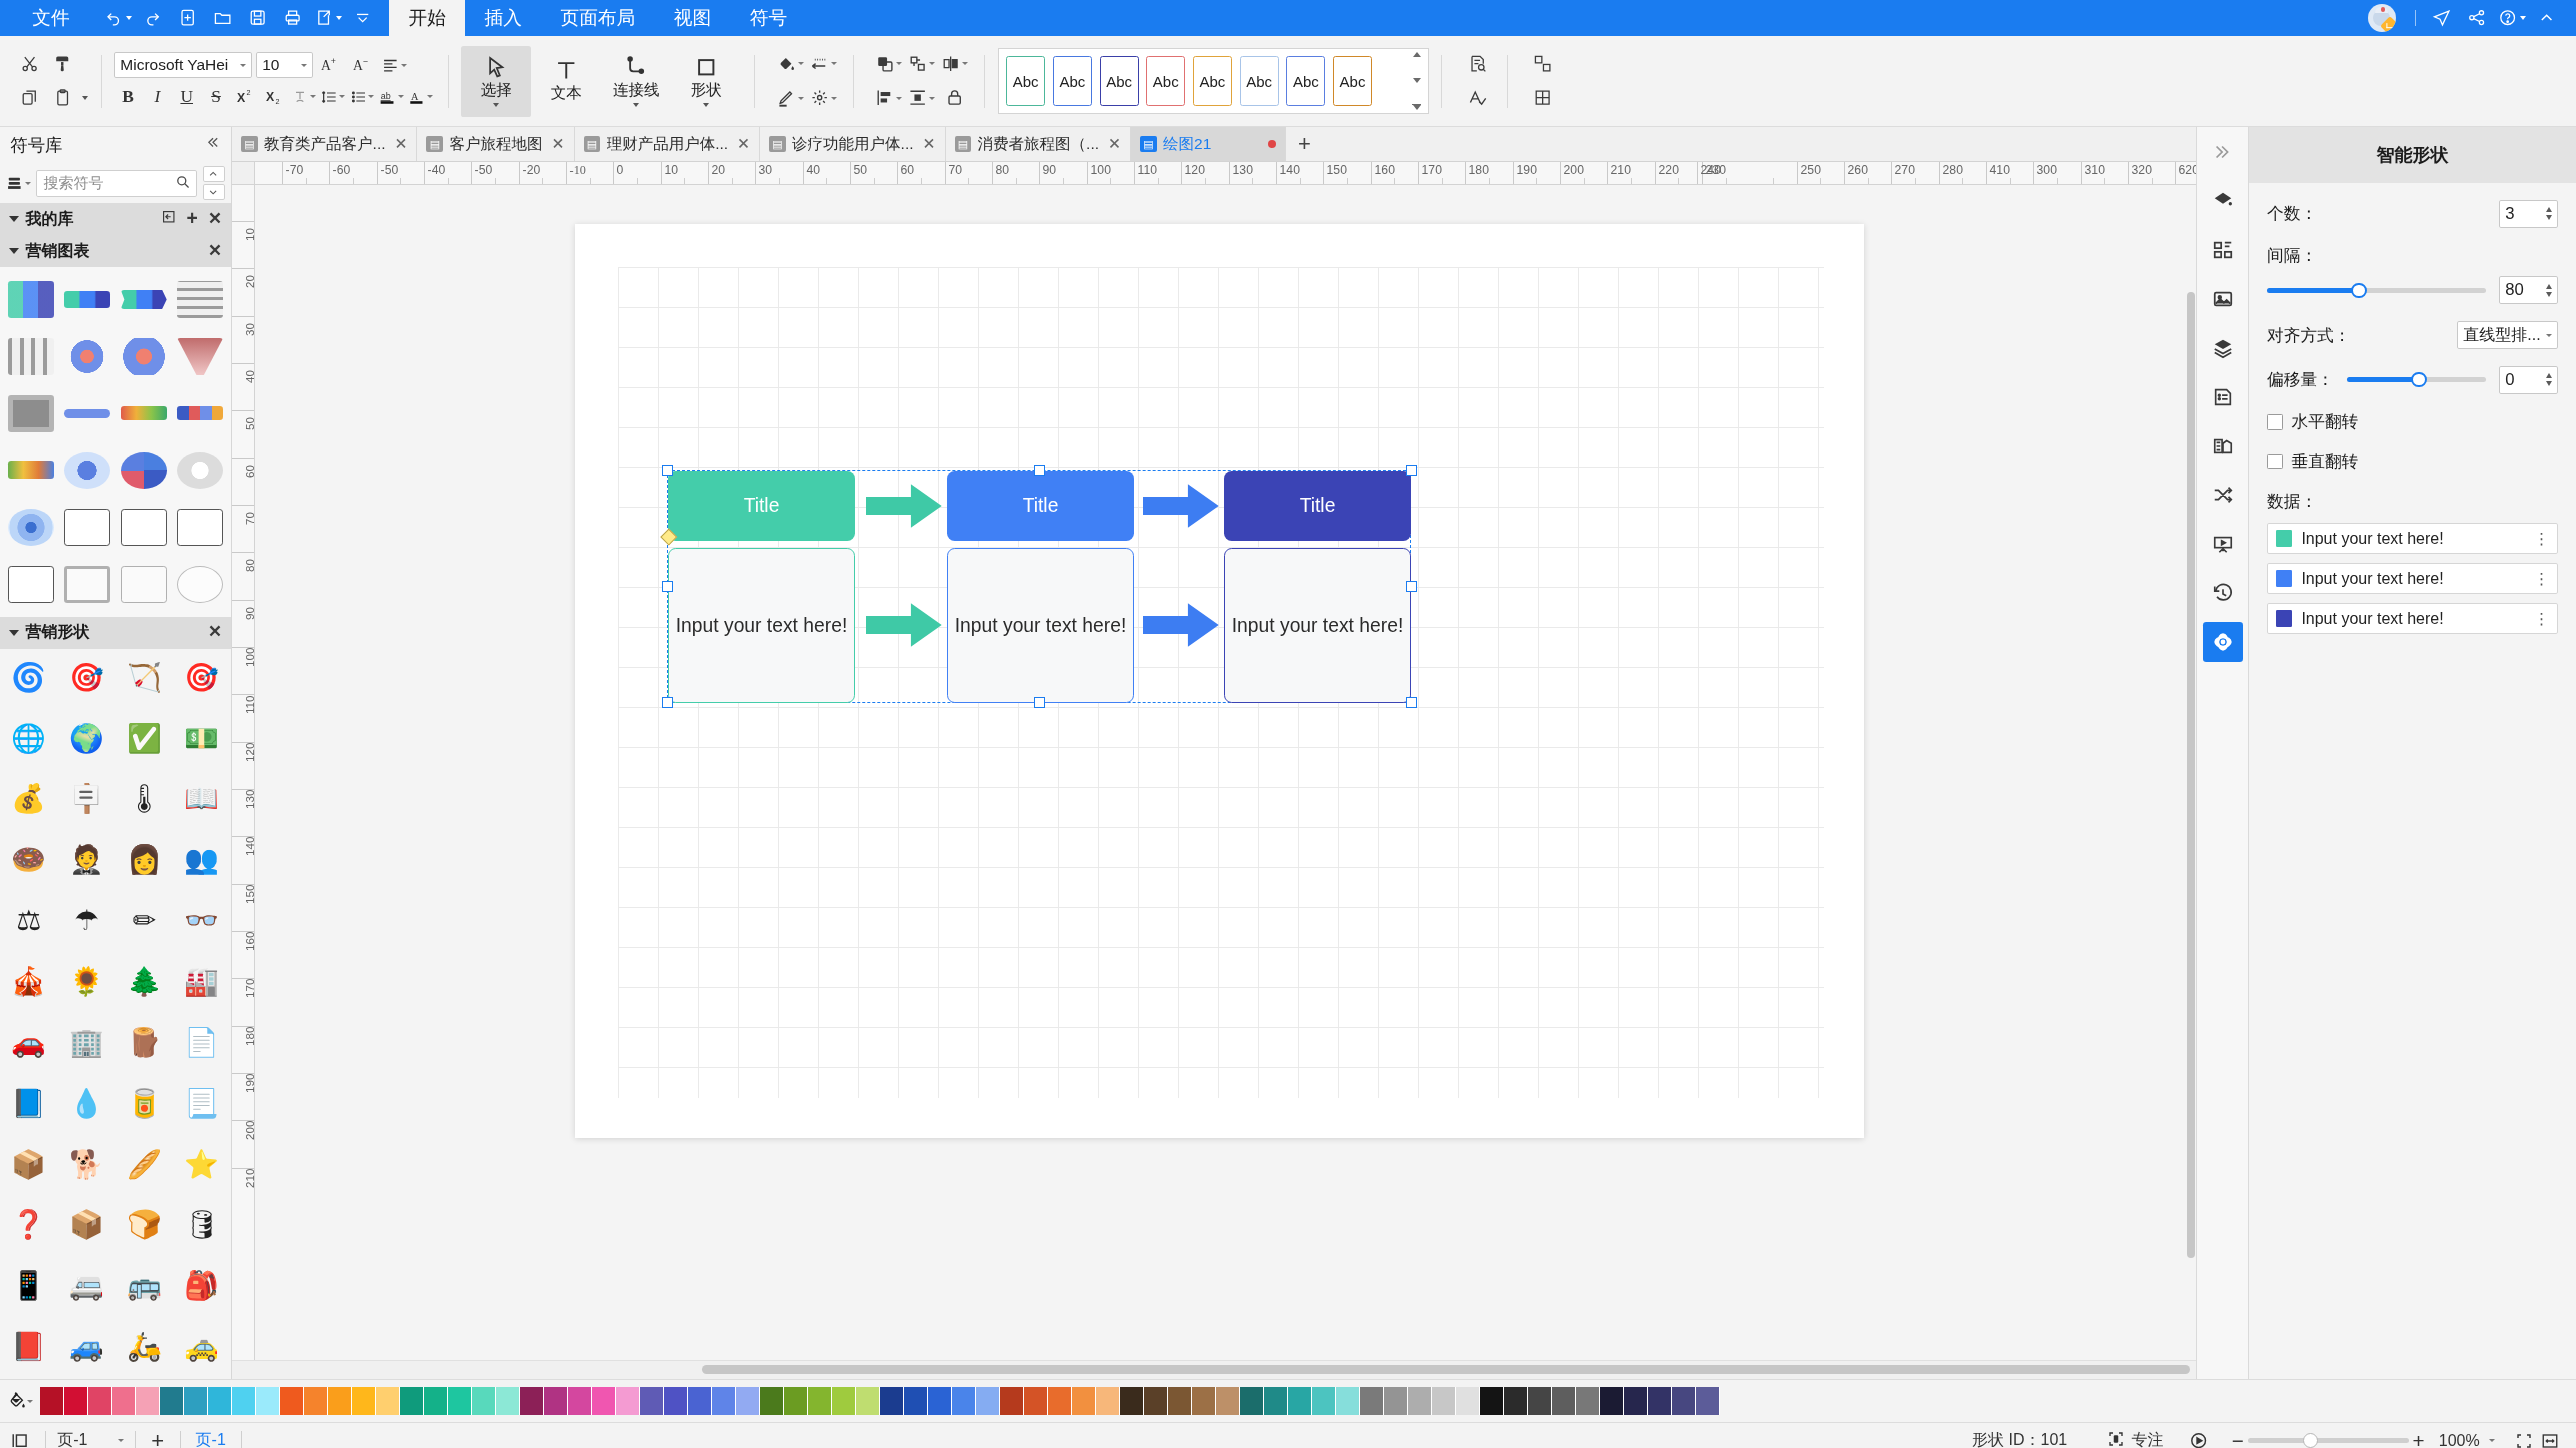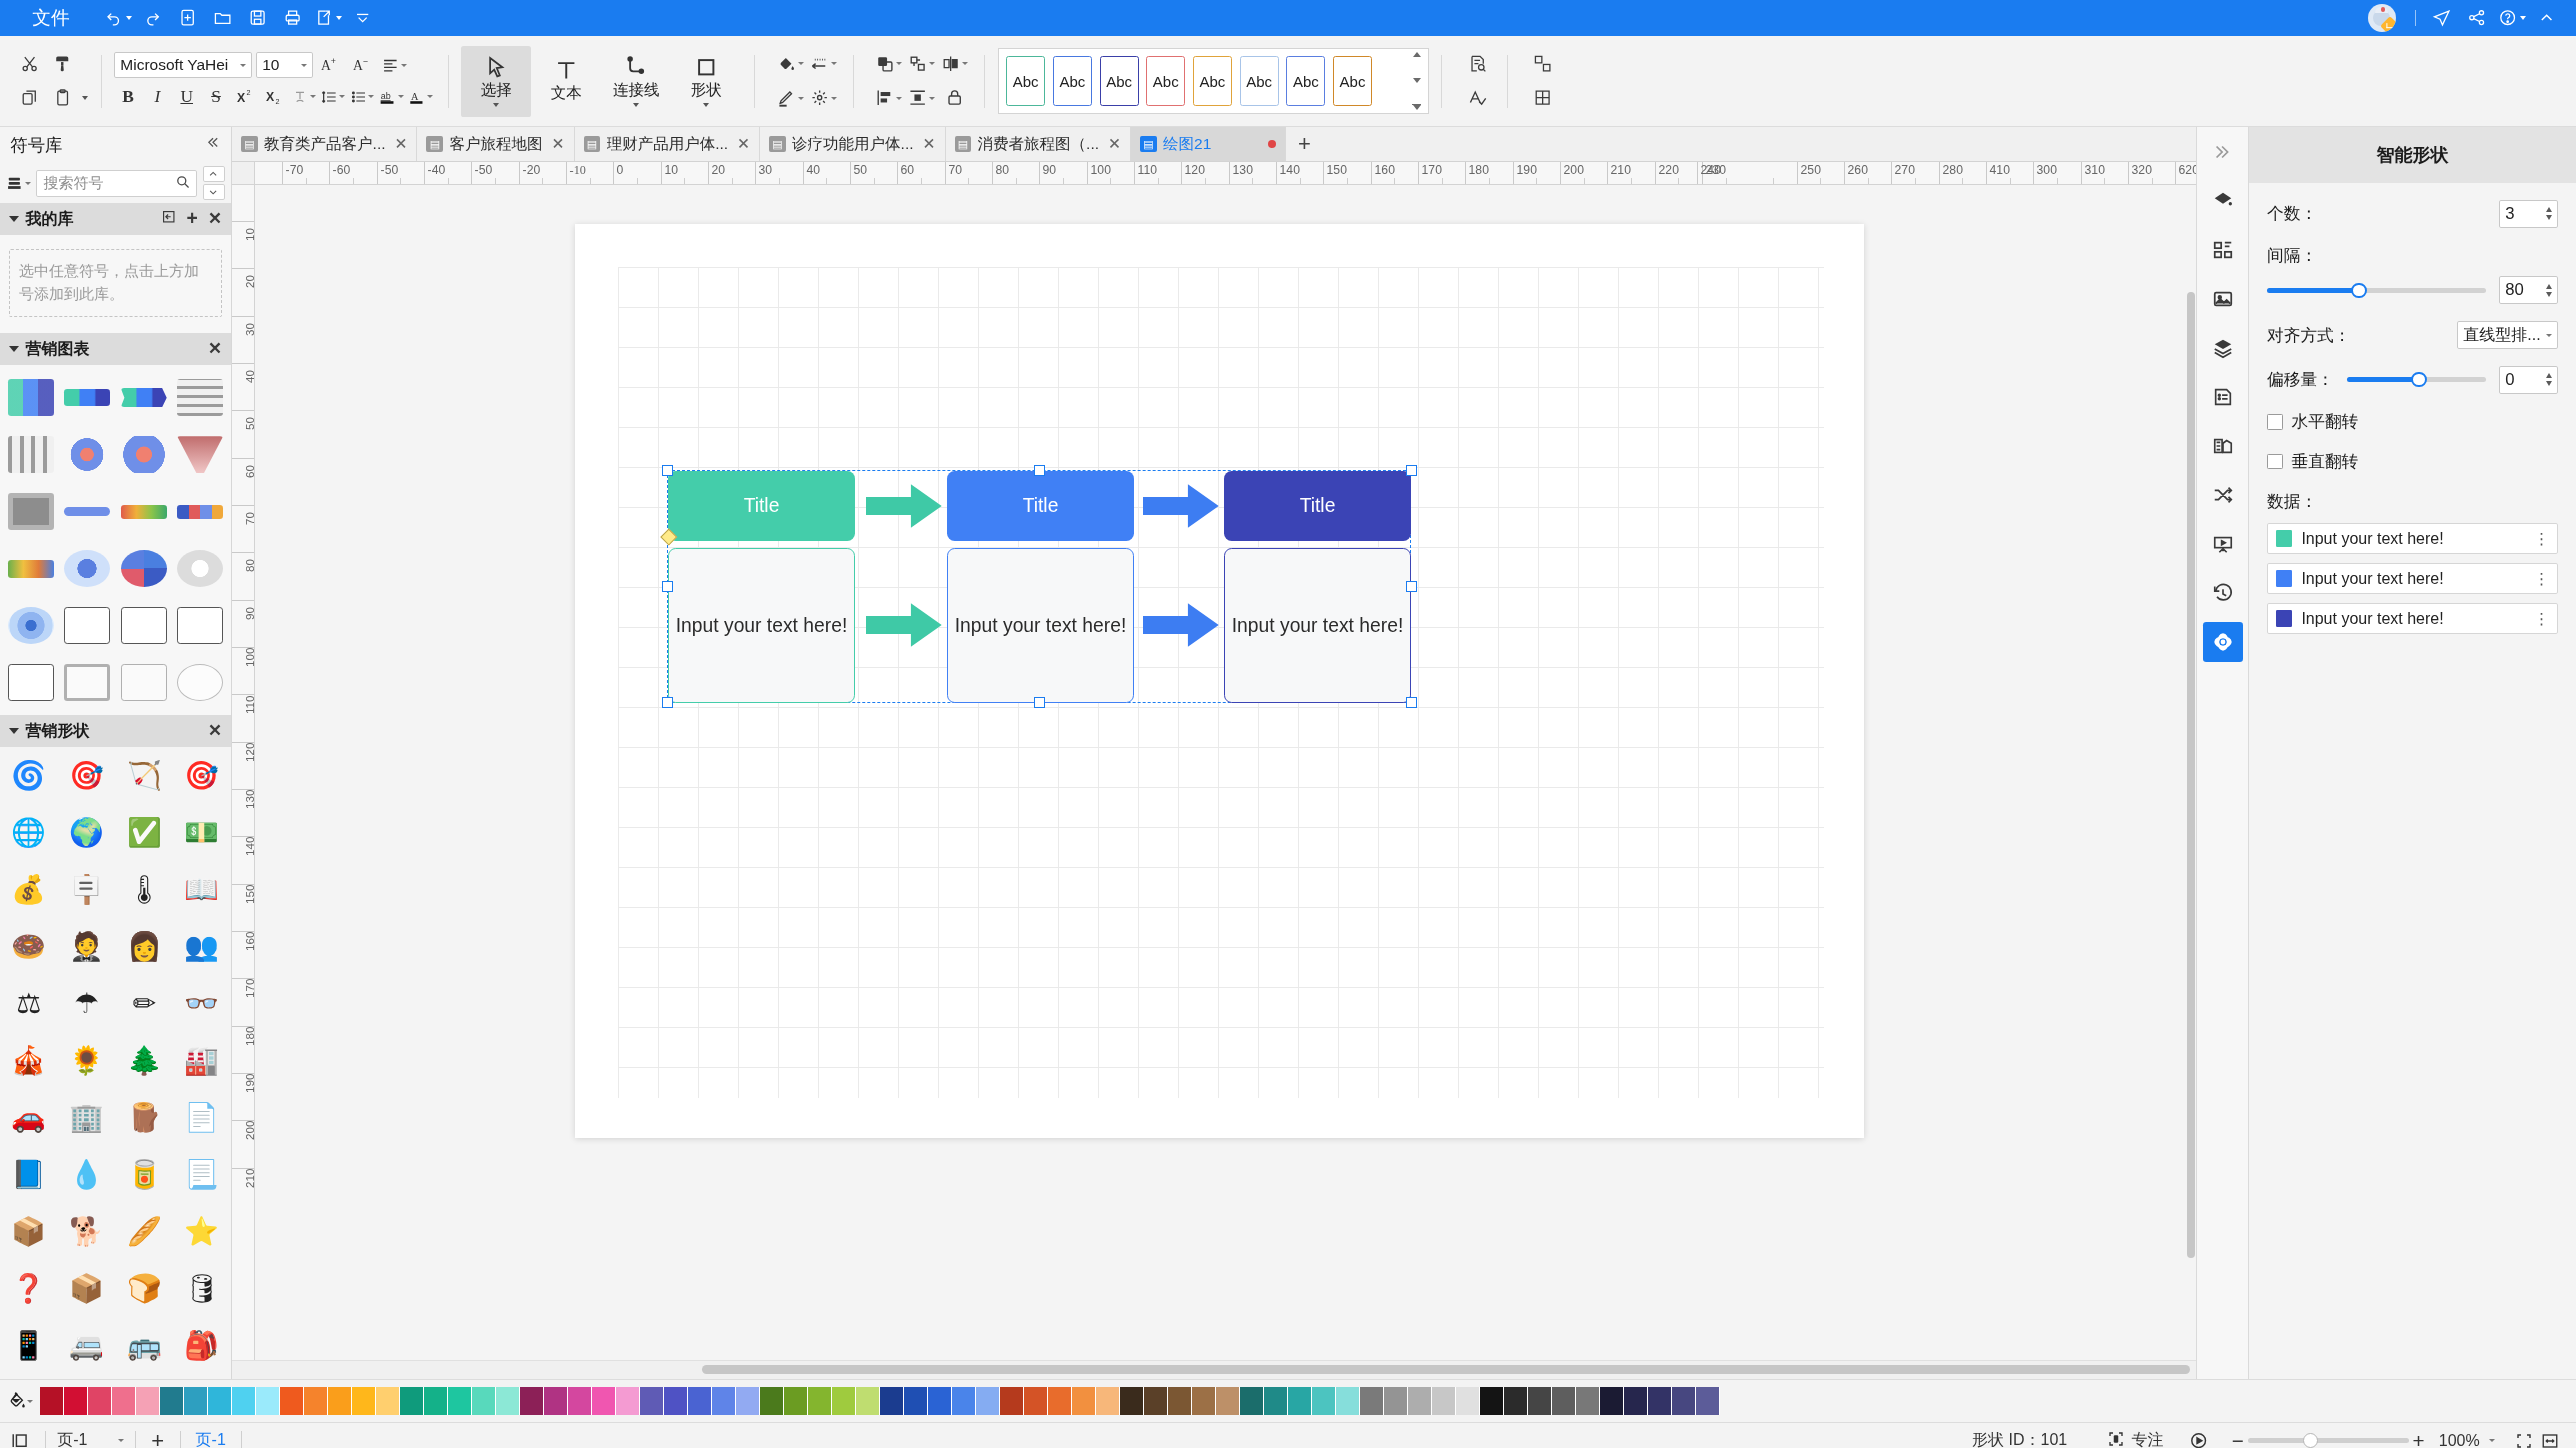--- a/index.html
+++ b/index.html
@@ -270,20 +270,27 @@
       </div>
       <div class="tb-ic">
         <svg viewBox="0 0 24 24" fill="none" stroke="currentColor" stroke-width="1.6">
             <path d="M5 8h14"></path>
             <path d="M7 12l5 5 5-5"></path>
           </svg>
       </div>
     </div>
   </div>
 
+  <div class="ribbon-tabs">
+    <div class="rtab active">开始</div>
+    <div class="rtab">插入</div>
+    <div class="rtab">页面布局</div>
+    <div class="rtab">视图</div>
+    <div class="rtab">符号</div>
+  </div>
 
   <div class="tb-right">
     <div class="avatar">
       <div class="face"></div>
         <div class="hat"></div>
         <div class="dot"></div>
       <div class="crown"></div>
     </div>
     <div class="vsep-w"></div>
     <div class="tb-ic">
@@ -692,23 +699,20 @@
       <span class="acts">
         <span>
           <svg viewBox="0 0 24 24" width="15.5" height="15.5" fill="none" stroke="currentColor" stroke-width="1.8">
               <rect x="4" y="4" width="16" height="16"></rect>
               <path d="M15 12H8M11 8.5L7.5 12 11 15.5"></path>
             </svg>
         </span>
         <span style="font-size:19.3px;line-height:1">+</span>
         <span style="font-size:16.7px;line-height:1">✕</span>
       </span>
-    </div>
-    <div class="mylib-body">
-      <div class="dashbox">选中任意符号，点击上方加号添加到此库。</div>
     </div>
 
     <div class="sec-head">
       <span class="tri"></span>
       <span>营销图表</span>
       <span class="acts">
           <span style="font-size:16.7px;line-height:1">✕</span>
         </span>
     </div>
     <div class="grid-symbols">

